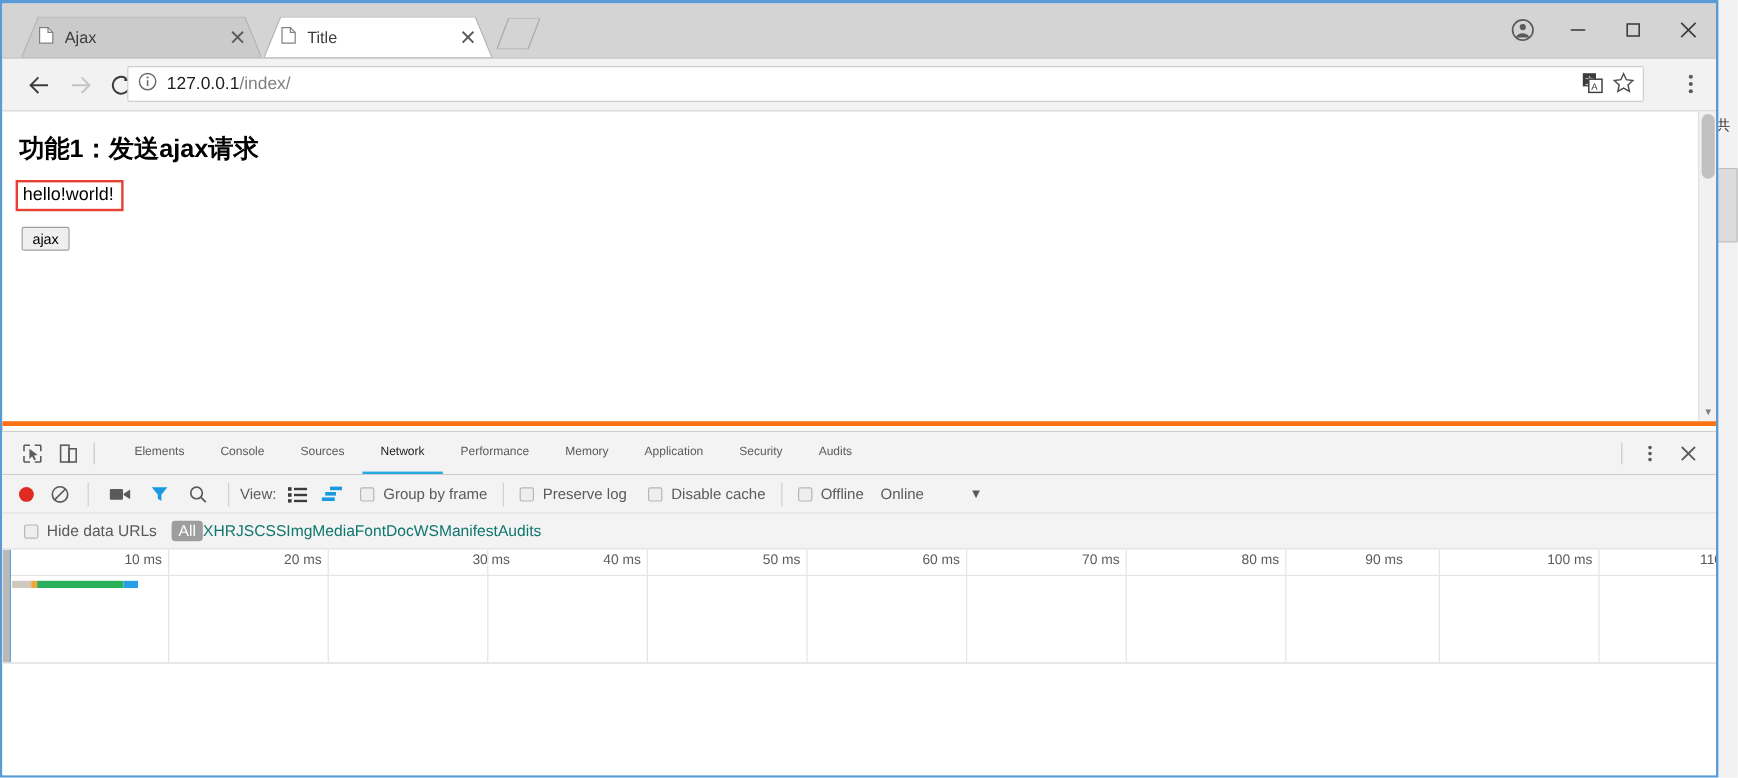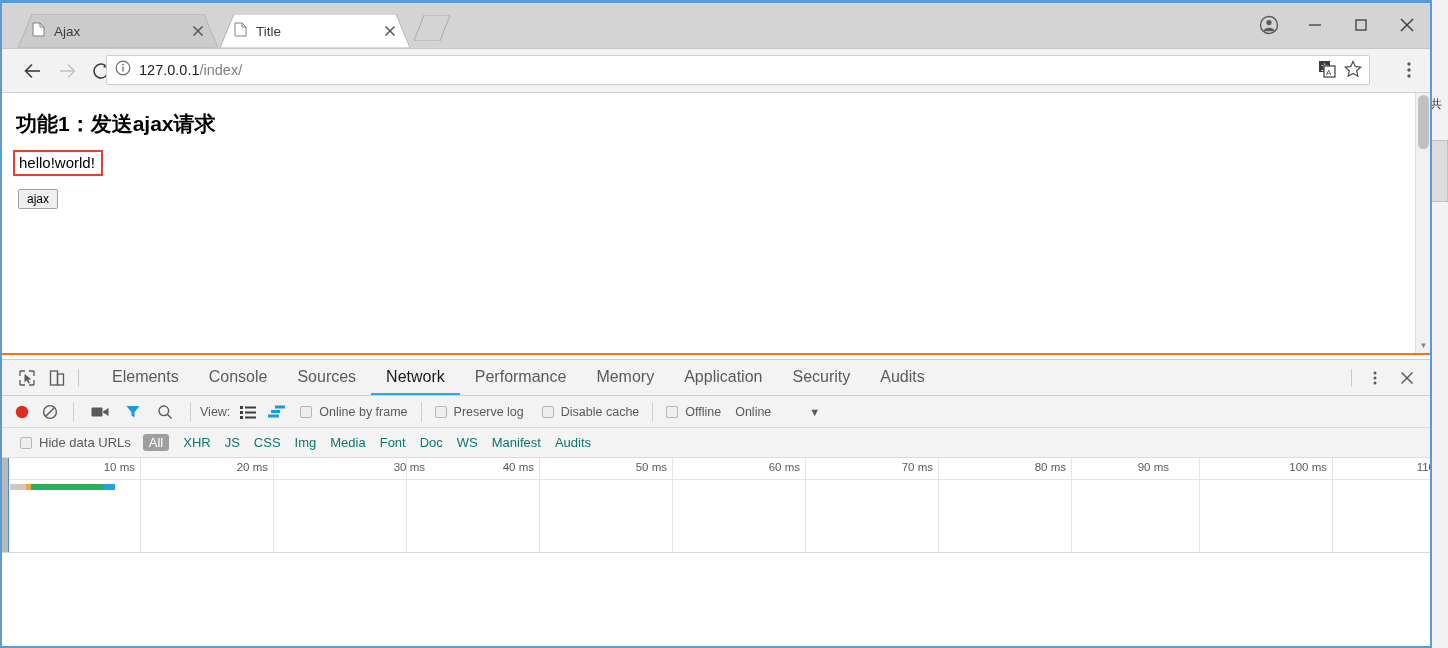--- a/index.html
+++ b/index.html
@@ -86,21 +86,21 @@
   }
   #omnibox .url { font-size: 14.5px; color: #202020; margin-left: 8px; }
   #omnibox .url .path { color: #808080; }
   #omni-right { position: absolute; right: 6px; top: 3px; display:flex;
                 align-items:center; gap: 6px; }
   #chrome-menu { position: absolute; right: 10px; top: 10px; }
 
   
   #viewport {
     position: relative; height: 262px; background: #ffffff;
-    border-bottom: 2px solid #f97316; overflow: hidden;
+    border-bottom: 4px solid #f97316; overflow: hidden;
   }
   #page-heading {
     position: absolute; left: 14px; top: 17px;
     font-size: 21px; font-weight: bold; color: #000;
   }
   #result-box {
     position: absolute; left: 11px; top: 57px;
     border: 2px solid #e74033; padding: 2px 6px 3px 4px;
     font-size: 15px; color: #000;
   }
@@ -136,21 +136,21 @@
     position: relative; height: 36px; background: #f3f3f3;
     border-bottom: 1px solid #cdcdcd;
     display: flex; align-items: center;
   }
   .dt-iconbtn { width: 30px; height: 30px; display:flex; align-items:center;
                 justify-content:center; }
   #dt-tablist { display: flex; align-items: center; height: 100%;
                 margin-left: 12px; }
   .dt-tab {
     height: 100%; display: flex; align-items: center; padding: 0 15px;
-    font-size: 16px; color: #5a5a5a; border-bottom: 2px solid transparent;
+    font-size: 10px; color: #5a5a5a; border-bottom: 2px solid transparent;
   }
   .dt-tab.active { color: #1a1a1a; border-bottom-color: #29a9e1; }
   #dt-tabbar-right { position: absolute; right: 8px; top: 0; height: 100%;
                      display: flex; align-items: center; gap: 2px; }
   .dt-sep { width: 1px; height: 18px; background: #c9c9c9; margin: 0 6px; }
 
   #dt-toolbar {
     position: relative; height: 32px; background: #f3f3f3;
     border-bottom: 1px solid #dcdcdc;
     display: flex; align-items: center; padding-left: 12px;
@@ -170,21 +170,21 @@
     border-bottom: 1px solid #dcdcdc;
     display: flex; align-items: center; font-size: 13px; color: #3c3c3c;
   }
   #filter-input {
     width: 212px; height: 20px; margin-left: 8px;
     background: #ffffff; border: 1px solid #d6d6d6;
     font-size: 13px; color: #9a9a9a; padding: 0 6px;
     display: flex; align-items: center;
   }
   #hide-data-urls { margin-left: 18px; }
-  #type-filters { display: flex; align-items: center; gap: 14px;
+  #type-filters { display: flex; align-items: center; gap: 0;
                   margin-left: 12px; }
   .type-chip { color: #0f766e; }
   .type-chip.active {
     background: #9e9e9e; color: #ffffff; border-radius: 3px;
     padding: 1px 6px; margin-left: -4px;
   }
 
   
   #dt-overview {
     position: relative; height: 95px; background: #ffffff;
@@ -459,21 +459,21 @@
       <div style="margin-right:10px;display:flex;align-items:center;">
         <svg width="18" height="14" viewBox="0 0 18 14">
             <rect x="7" y="0.5" width="10" height="3" fill="#1a9ae0"></rect>
             <rect x="3" y="5" width="9" height="3" fill="#1a9ae0"></rect>
             <rect x="0" y="9.5" width="11" height="3" fill="#1a9ae0"></rect>
           </svg>
       </div>
 
       <label class="cb-label">
         <span class="cbox"></span>
-        <span>Online by frame</span>
+        <span>Group by frame</span>
       </label>
       <div class="vbar"></div>
       <label class="cb-label">
         <span class="cbox"></span>
         <span>Preserve log</span>
       </label>
       <label class="cb-label" style="margin-left:14px;">
         <span class="cbox"></span>
         <span>Disable cache</span>
       </label>

